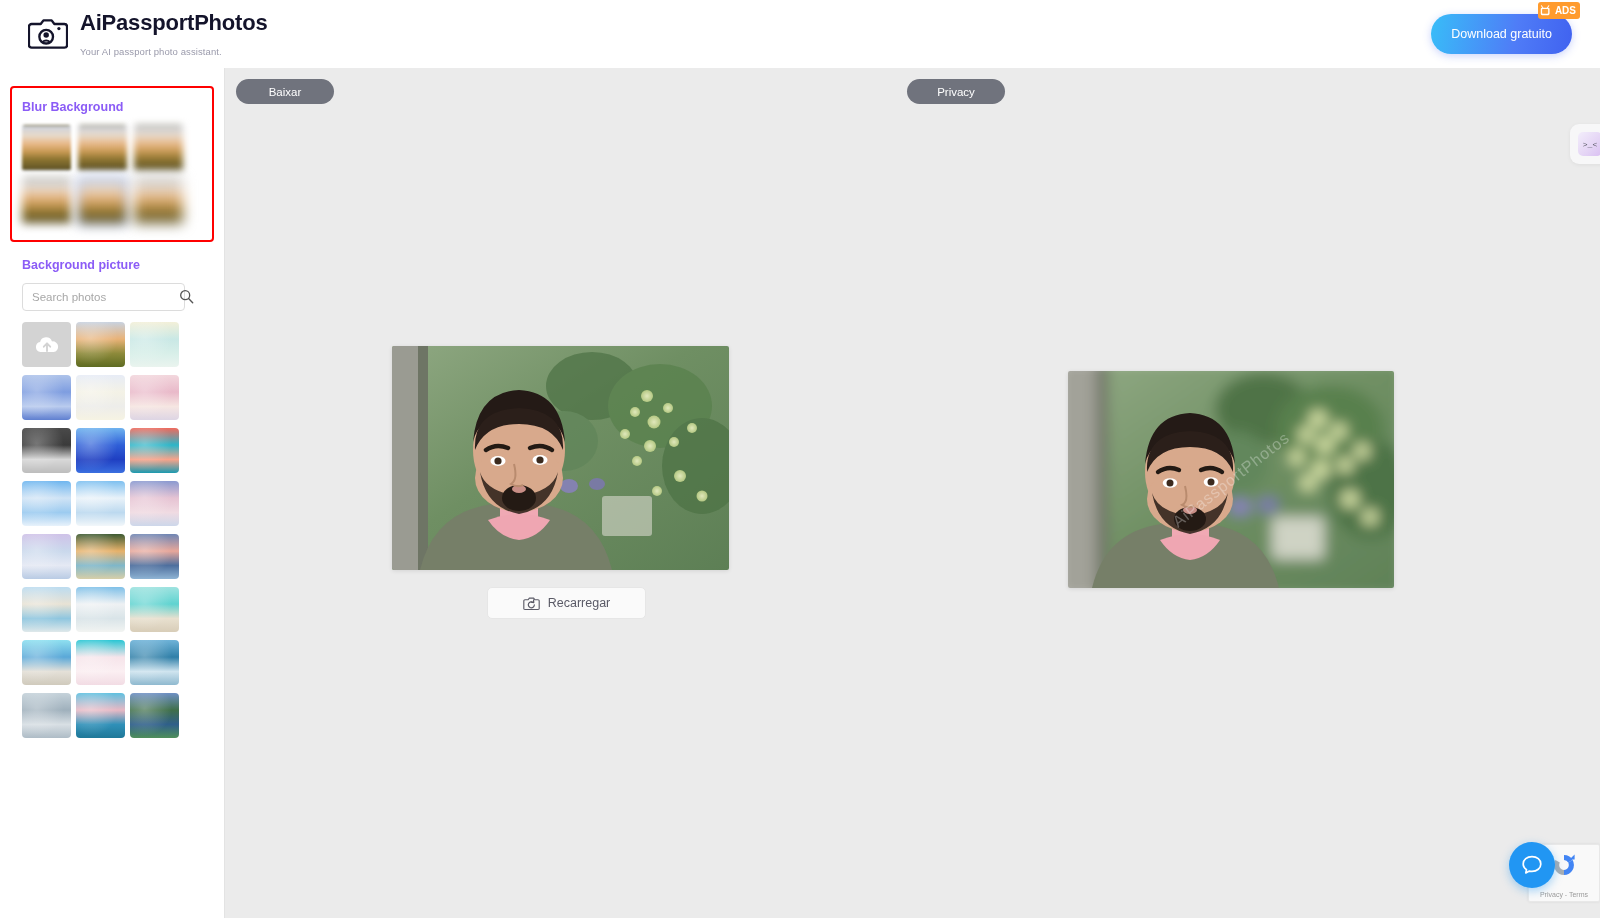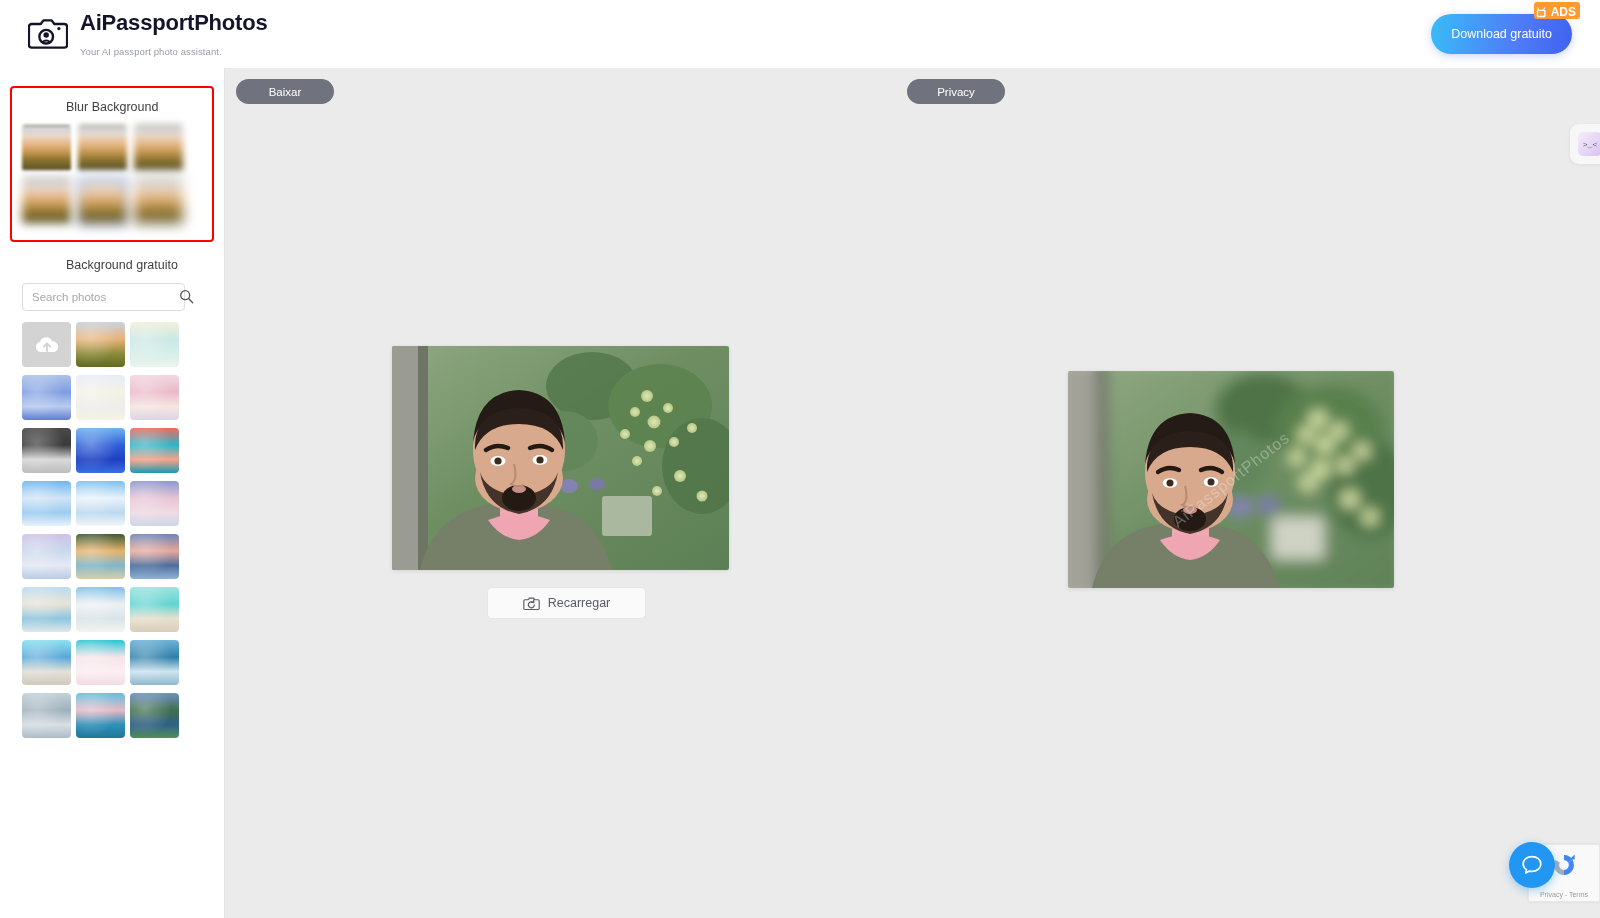--- a/index.html
+++ b/index.html
@@ -27,40 +27,40 @@
     position: relative;
     height: 40px; min-width: 134px; padding: 0 20px; border-radius: 20px;
     background: linear-gradient(100deg, #38bdf8 0%, #4f7cf7 60%, #4062f0 100%);
     color: #fff; font-size: 12.5px; border: none; cursor: pointer;
     display: flex; align-items: center; justify-content: center;
     box-shadow: 0 2px 8px rgba(64,98,240,0.28);
   }
   .ads-badge {
     position: absolute; top: -12px; right: -8px; height: 17px;
     background: #ff9b2e; border-radius: 3px; color: #fff;
-    font-size: 12px; font-weight: bold; display: flex; align-items: flex-end;
+    font-size: 10px; font-weight: bold; display: flex; align-items: center;
     gap: 2px; padding: 0 4px 0 2px;
   }
   .ads-tv { width: 13px; height: 12px; display: block; }
   .btn-credits {
     height: 40px; min-width: 146px; padding: 0 20px; border-radius: 20px;
     background: #fff; border: 1px solid #8aa4f5; color: #4a6cf0;
     font-size: 12.5px; cursor: pointer; display: flex;
     align-items: center; justify-content: center;
   }
 
   
   .sidebar {
     position: absolute; top: 68px; left: 0; width: 225px; height: 850px;
     background: #ffffff; border-right: 1px solid #e3e3e3;
     overflow: hidden; padding: 0 0 0 0;
   }
   .sidebar-inner { padding: 16px 22px 20px 22px; }
 
-  .section-title { font-size: 12.5px; color: #404040; font-weight: normal; margin-bottom: 11px; margin-left: 44px; }
+  .section-title { font-size: 12.5px; color: #8b5cf6; font-weight: bold; margin-bottom: 11px; }
 
   
   .blur-box {
     border: 2px solid #ff0000; border-radius: 4px;
     padding: 12px 10px 16px 10px; margin: 2px -12px 16px -12px;
   }
   .blur-grid { display: grid; grid-template-columns: repeat(3, 49px); gap: 7px; }
   .blur-thumb {
     width: 49px; height: 46px; border-radius: 3px; cursor: pointer;
     border: 1px solid transparent; overflow: hidden; position: relative;
@@ -229,21 +229,21 @@
           <div class="blur-thumb bt-b2"></div>
           <div class="blur-thumb bt-b3"></div>
           <div class="blur-thumb bt-b4"></div>
           <div class="blur-thumb bt-b5 sel"></div>
           <div class="blur-thumb bt-b6"></div>
         </div>
       </div>
 
 
       <div>
-        <div class="section-title">Background gratuito</div>
+        <div class="section-title">Background picture</div>
         <div class="search-wrap">
           <input class="search-input" type="text" placeholder="Search photos" style="">
           <svg class="search-icon" viewBox="0 0 16 16">
             <circle cx="6.6" cy="6.6" r="4.8" fill="none" stroke="#555" stroke-width="1.4"></circle>
             <line x1="10.2" y1="10.2" x2="14.6" y2="14.6" stroke="#555" stroke-width="1.5" stroke-linecap="round"></line>
           </svg>
         </div>
         <div class="pic-grid" id="pic-grid">
             <div class="pic pic-upload">
               <svg width="26" height="20" viewBox="0 0 26 20">

